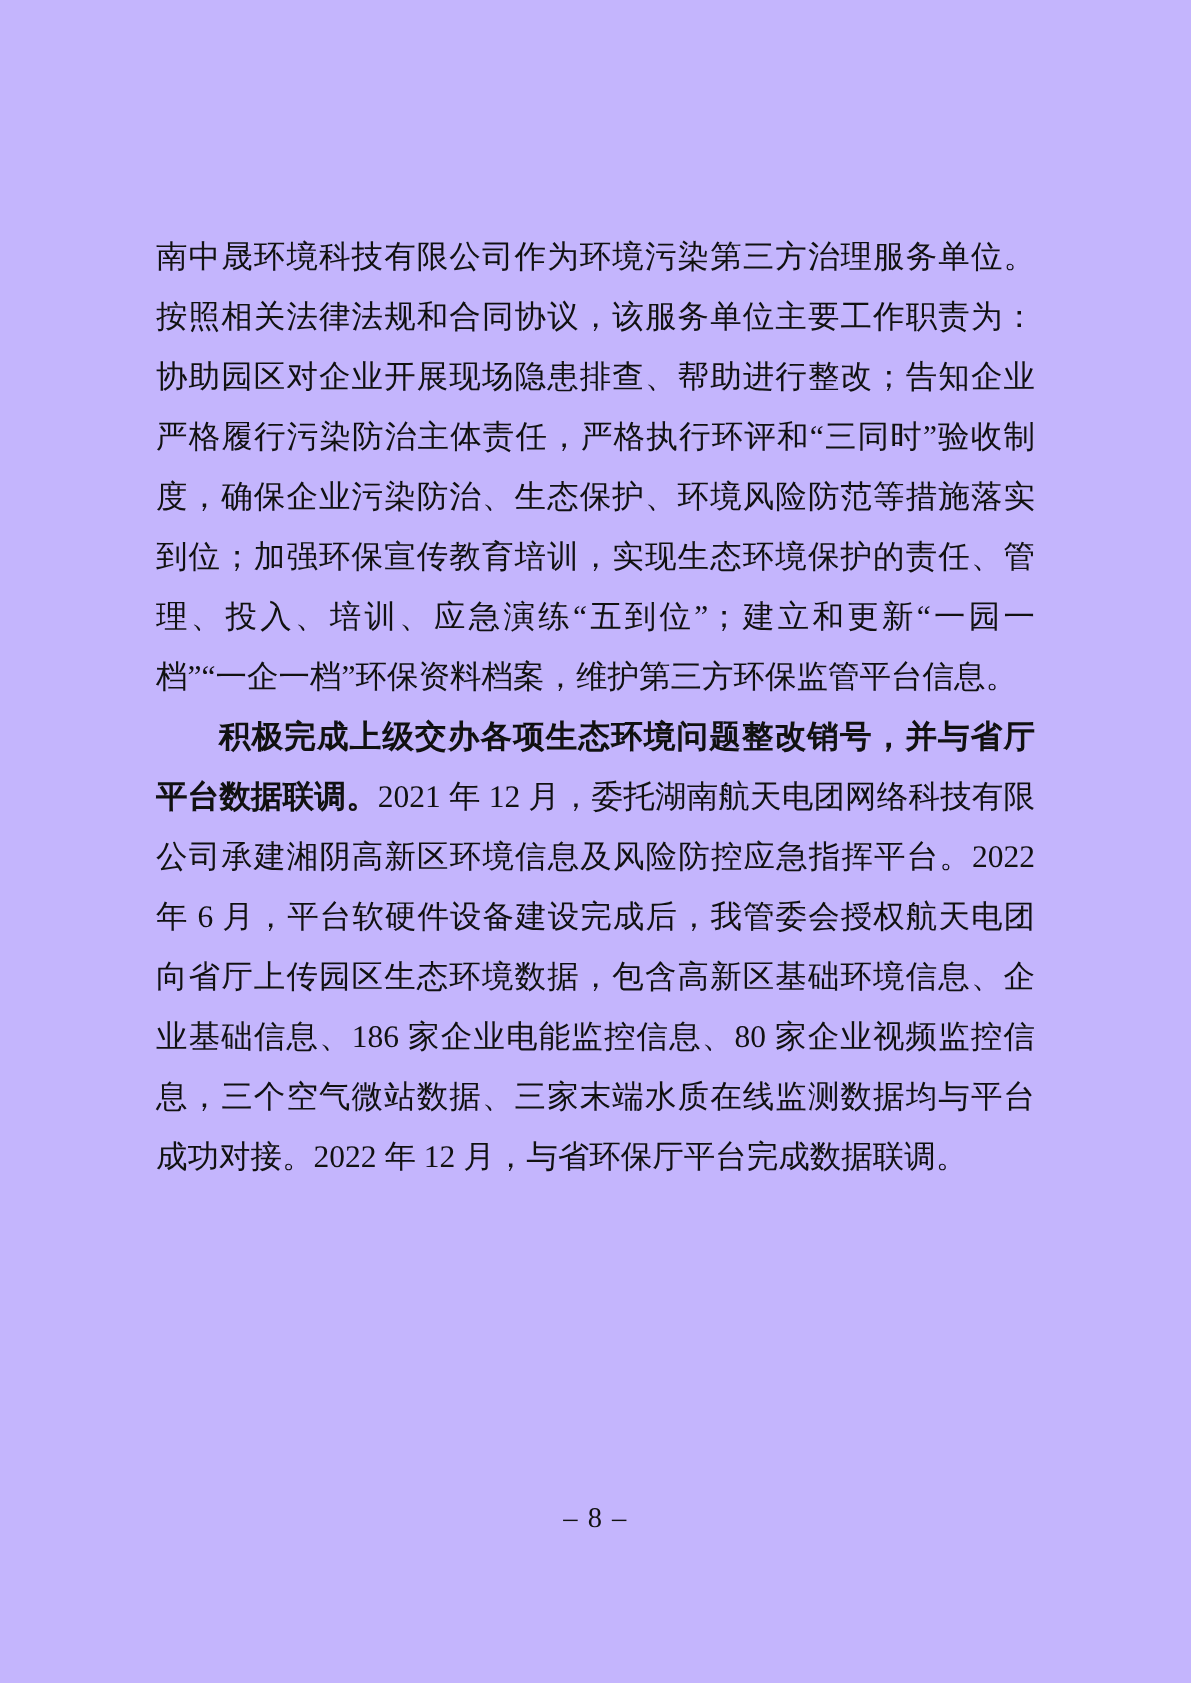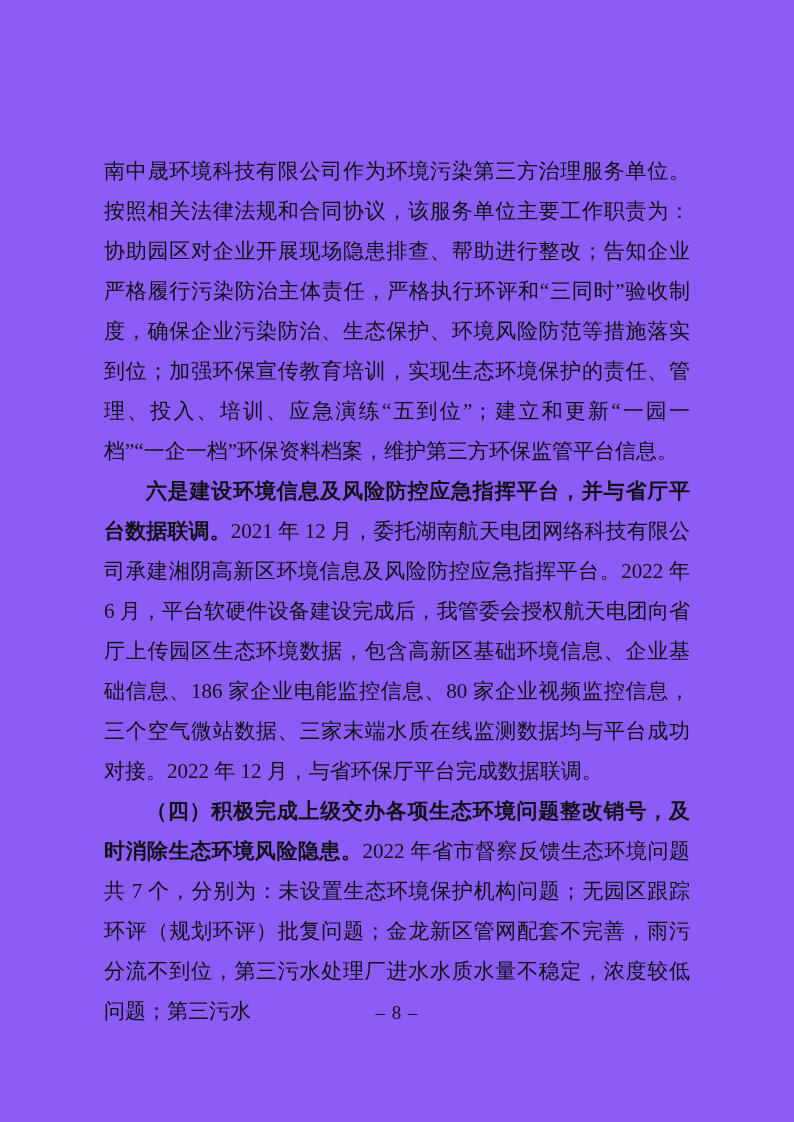--- a/index.html
+++ b/index.html
@@ -4,21 +4,21 @@
 <style>
   html, body {
     margin: 0;
     padding: 0;
     background: #ffffff;
   }
   .page {
     position: relative;
     width: 794px;
     height: 1122px;
-    background: #8b5cf6;
+    background: #c4b5fd;
     overflow: hidden;
     font-family: "Liberation Serif", serif;
     color: #111111;
   }
   .content {
     position: absolute;
     left: 104px;
     top: 151px;
     width: 586px;
   }
@@ -48,17 +48,16 @@
     letter-spacing: 1px;
     color: #111111;
   }
 </style>
 </head>
 <body>
 
 <div class="page">
   <div class="content">
       <p class="para"><span class="run">南中晟环境科技有限公司作为环境污染第三方治理服务单位。按照相关法律法规和合同协议，该服务单位主要工作职责为：协助园区对企业开展现场隐患排查、帮助进行整改；告知企业严格履行污染防治主体责任，严格执行环评和“三同时”验收制度，确保企业污染防治、生态保护、环境风险防范等措施落实到位；加强环保宣传教育培训，实现生态环境保护的责任、管理、投入、培训、应急演练“五到位”；建立和更新“一园一档”“一企一档”环保资料档案，维护第三方环保监管平台信息。</span></p>
-      <p class="para indent"><span class="run bold">六是建设环境信息及风险防控应急指挥平台，并与省厅平台数据联调。</span><span class="run">2021 年 12 月，委托湖南航天电团网络科技有限公司承建湘阴高新区环境信息及风险防控应急指挥平台。2022 年 6 月，平台软硬件设备建设完成后，我管委会授权航天电团向省厅上传园区生态环境数据，包含高新区基础环境信息、企业基础信息、186 家企业电能监控信息、80 家企业视频监控信息，三个空气微站数据、三家末端水质在线监测数据均与平台成功对接。2022 年 12 月，与省环保厅平台完成数据联调。</span></p>
-      <p class="para indent"><span class="run bold">（四）积极完成上级交办各项生态环境问题整改销号，及时消除生态环境风险隐患。</span><span class="run">2022 年省市督察反馈生态环境问题共 7 个，分别为：未设置生态环境保护机构问题；无园区跟踪环评（规划环评）批复问题；金龙新区管网配套不完善，雨污分流不到位，第三污水处理厂进水水质水量不稳定，浓度较低问题；第三污水</span></p>
+      <p class="para indent"><span class="run bold">积极完成上级交办各项生态环境问题整改销号，并与省厅平台数据联调。</span><span class="run">2021 年 12 月，委托湖南航天电团网络科技有限公司承建湘阴高新区环境信息及风险防控应急指挥平台。2022 年 6 月，平台软硬件设备建设完成后，我管委会授权航天电团向省厅上传园区生态环境数据，包含高新区基础环境信息、企业基础信息、186 家企业电能监控信息、80 家企业视频监控信息，三个空气微站数据、三家末端水质在线监测数据均与平台成功对接。2022 年 12 月，与省环保厅平台完成数据联调。</span></p>
     </div>
   <div class="footer">– 8 –</div>
 </div>
 
 </body></html>

